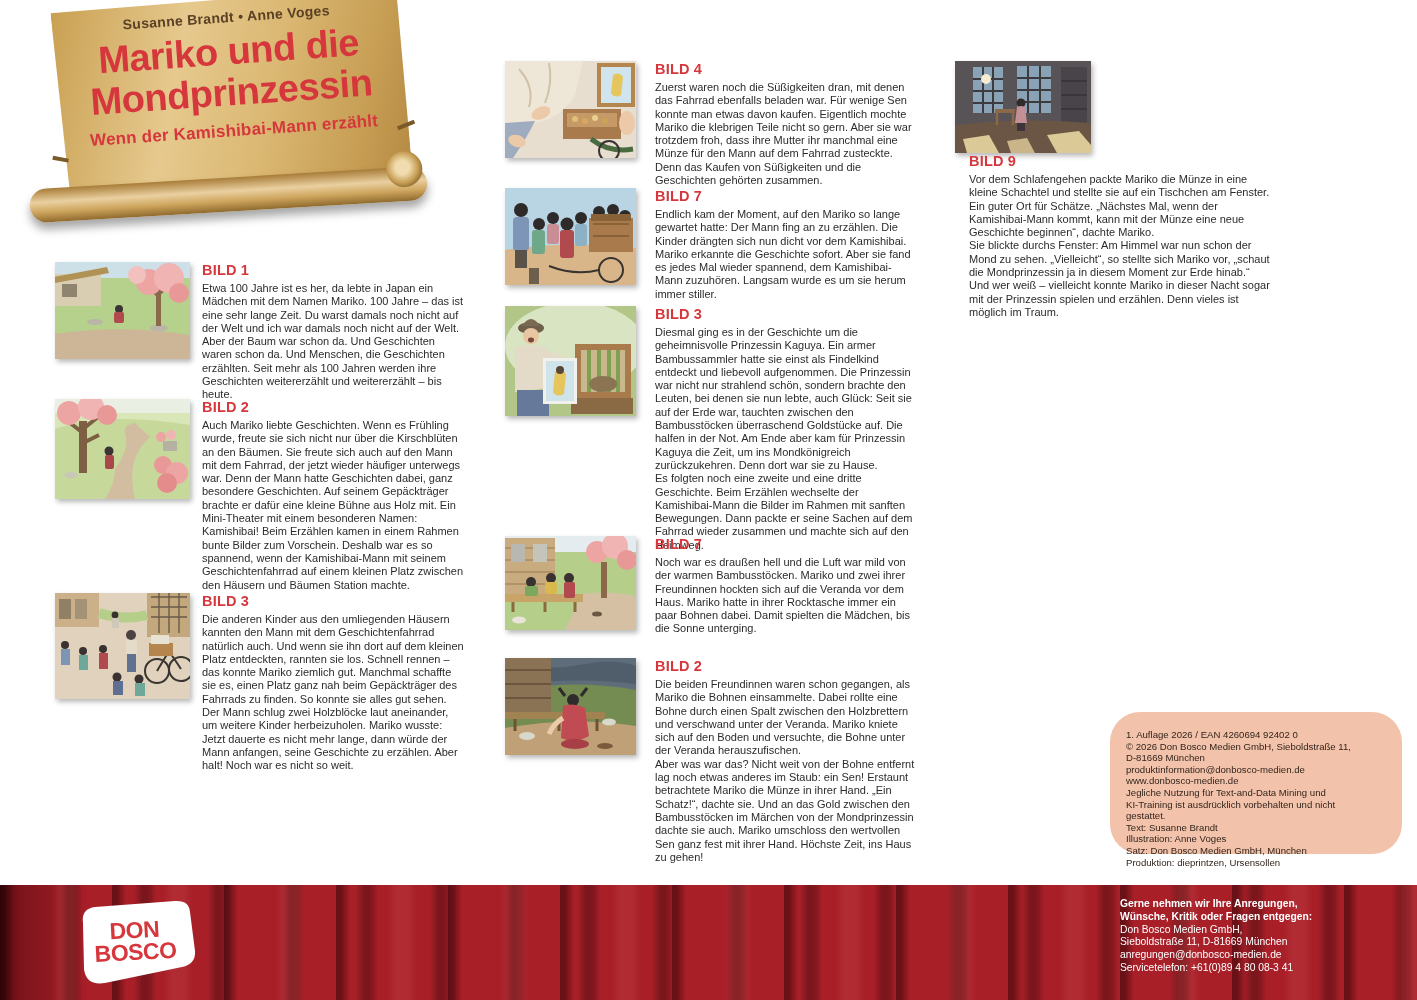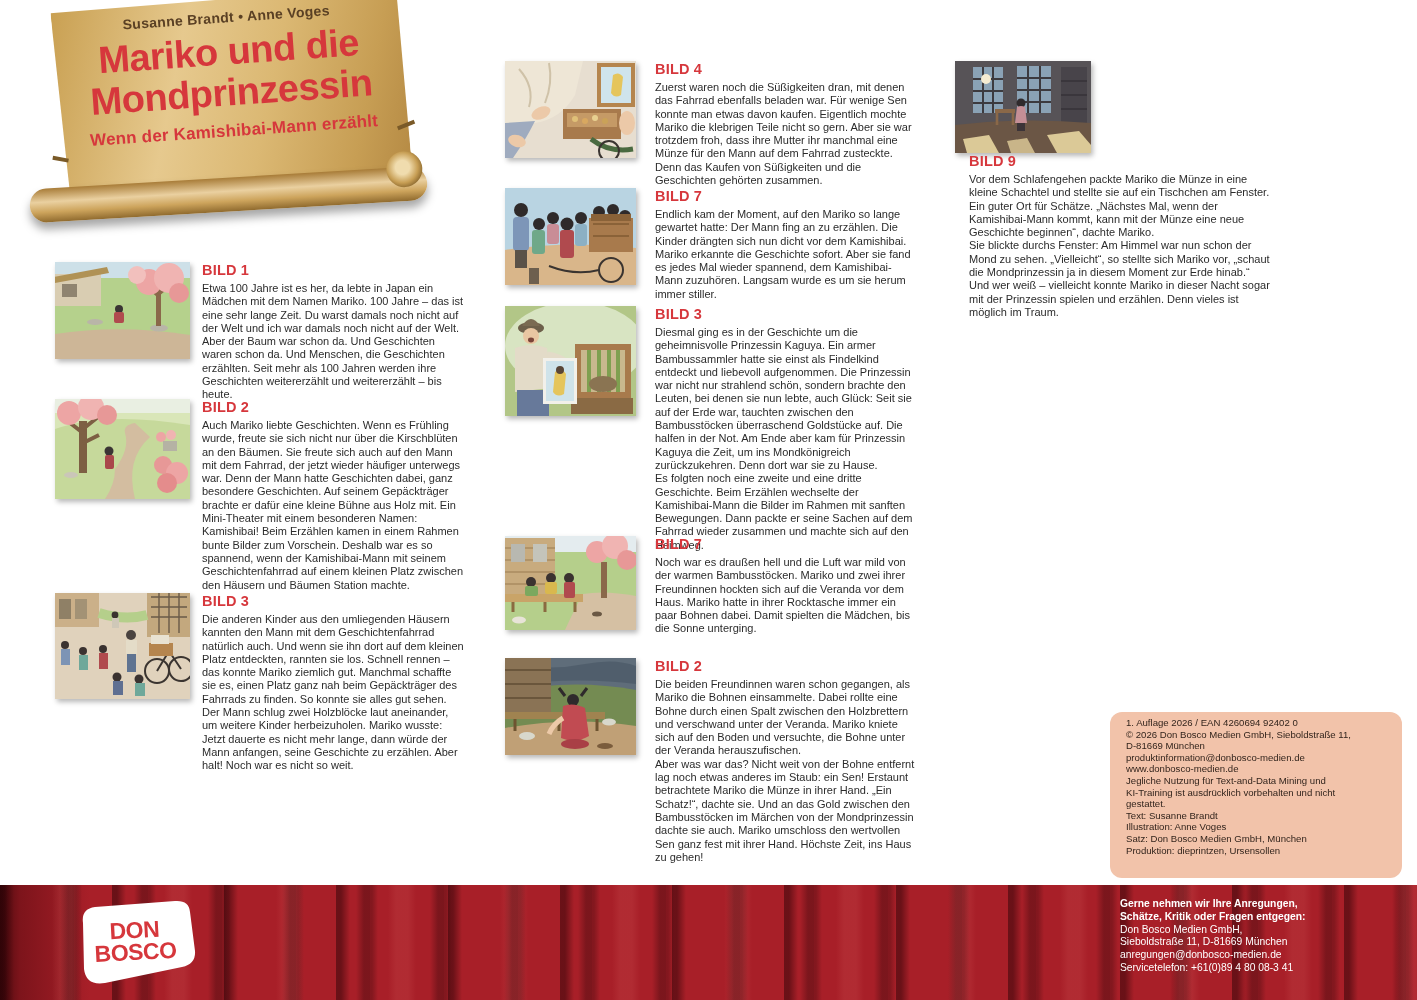--- a/index.html
+++ b/index.html
@@ -33,22 +33,22 @@
   .c1 { left:55px; } .c2 { left:505px; } .c3 { left:955px;flex-direction:column; }
   .c1 .txt { margin-left:12px; width:263px; }
   .c2 .txt { margin-left:19px; width:263px; }
   .c3 .txt { margin-left:14px; width:301px; }
   .thumb { flex:none; background:#fff; box-shadow:2px 3px 5px rgba(0,0,0,.28); font-size:0; }
   .thumb svg { display:block; }
   .txt h3 { font-size:14.5px; font-weight:bold; color:#d6373c; margin-bottom:4px; letter-spacing:.2px; }
   .txt p { font-size:11px; line-height:1.21; white-space:pre-line; }
 
   
-  .imprint { position:absolute; left:1110px; top:712px; width:292px; height:166px;
-             background:#f2c3aa; border-radius:12px; padding:5px 16px; }
+  .imprint { position:absolute; left:1110px; top:712px; width:292px; height:142px;
+             background:#f2c3aa; border-radius:30px; padding:17px 16px; }
   .imprint p { font-size:9.6px; line-height:1.21; color:#33251d; white-space:pre-line; }
 
   
   .curtain { position:absolute; left:0; top:885px; width:1417px; height:115px;
     background:
       repeating-linear-gradient(90deg, rgba(30,0,3,.45) 0 5px, rgba(30,0,3,0) 14px 52px,
         rgba(255,150,140,.10) 60px 72px, rgba(30,0,3,0) 80px 112px),
       repeating-linear-gradient(90deg, rgba(20,0,2,.25) 0 2px, rgba(20,0,2,0) 8px 60px, rgba(20,0,2,.30) 68px 74px),
       linear-gradient(90deg,#4f0a0f 0,#7d141b 20px,#a81f28 90px,#a81f28 100%); }
   .logo { position:absolute; left:73px; top:14px; width:124px; height:86px; }
@@ -376,21 +376,21 @@
       <svg viewBox="0 0 124 86">
         <path d="M10,24 Q8,10 22,8 L102,2 Q116,1 117,13 L122,52 Q123,65 109,68 L32,84 Q13,87 11,70 Z" fill="#ffffff"></path>
       </svg>
       <div class="logo-text">
         <span>DON</span>
         <span>BOSCO</span>
       </div>
     </div>
     <div class="contact">
       <p class="bold">Gerne nehmen wir Ihre Anregungen,
-Schätze, Kritik oder Fragen entgegen:</p>
+Wünsche, Kritik oder Fragen entgegen:</p>
       <p>Don Bosco Medien GmbH,
 Sieboldstraße 11, D-81669 München
 anregungen@donbosco-medien.de
 Servicetelefon: +61(0)89 4 80 08-3 41</p>
     </div>
   </div>
 
 </div>
 
 </body></html>

